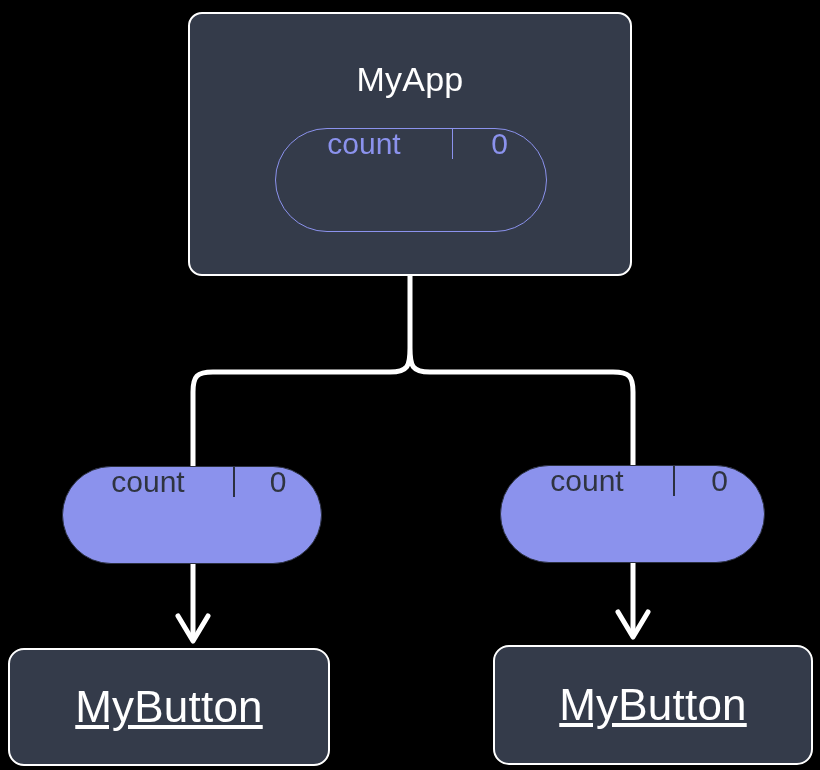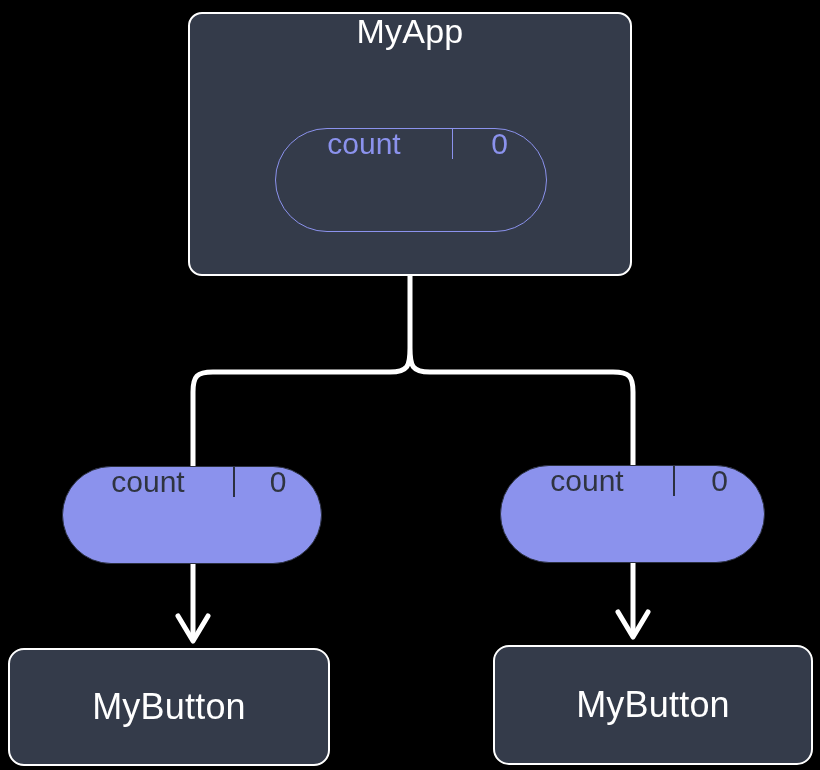--- a/index.html
+++ b/index.html
@@ -36,20 +36,21 @@
     display: flex;
     flex-direction: column;
     align-items: center;
   }
   .box-root {
     left: 188px;
     top: 12px;
     width: 444px;
     height: 264px;
     justify-content: flex-start;
+    padding-top: 48px;
   }
   .box-leaf {
     justify-content: center;
     border-radius: 16px;
   }
   .box-leaf-left {
     left: 8px;
     top: 648px;
     width: 322px;
     height: 118px;
@@ -61,21 +62,22 @@
     height: 120px;
   }
   .component-title {
     color: #ffffff;
     font-size: 34px;
     line-height: 1;
     letter-spacing: 0.2px;
     white-space: nowrap;
   }
   .component-title.leaf {
-    font-size: 36px;
+    font-size: 44px;
+    text-decoration: underline;
   }
   
   .state-pill {
     position: absolute;
     box-sizing: border-box;
     display: flex;
     align-items: flex-start;
     border-radius: 999px;
     overflow: hidden;
   }

